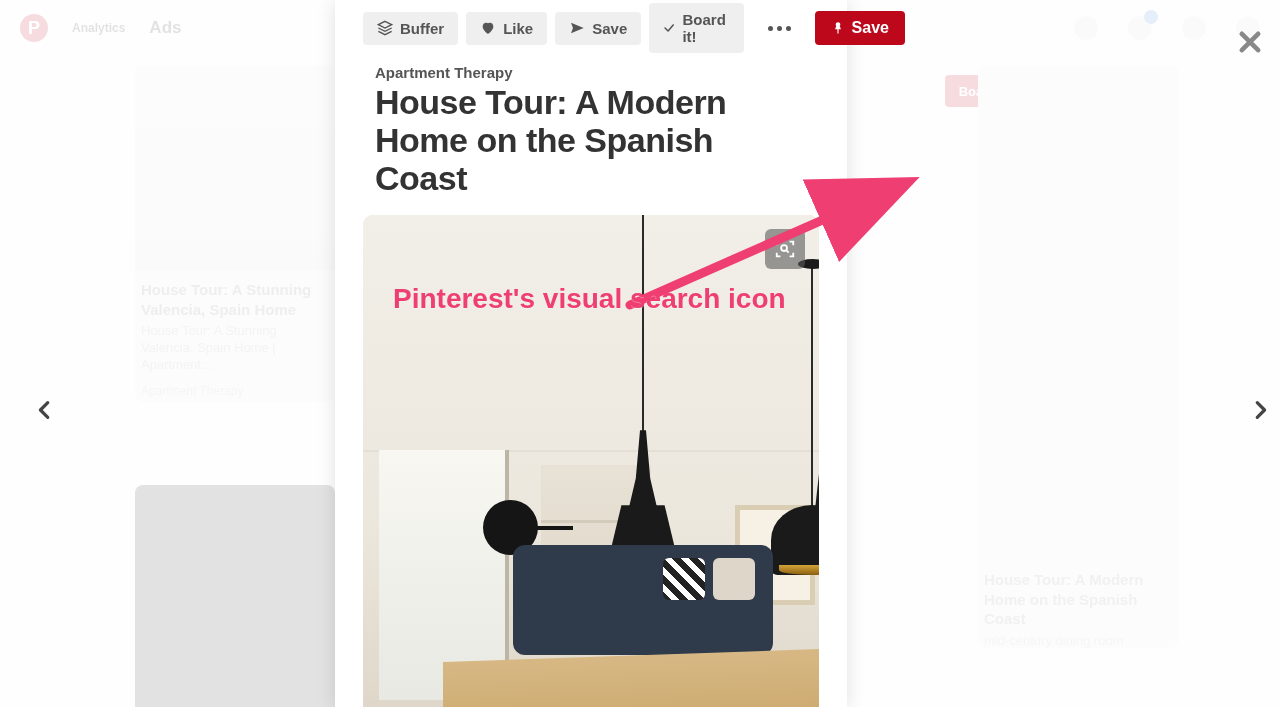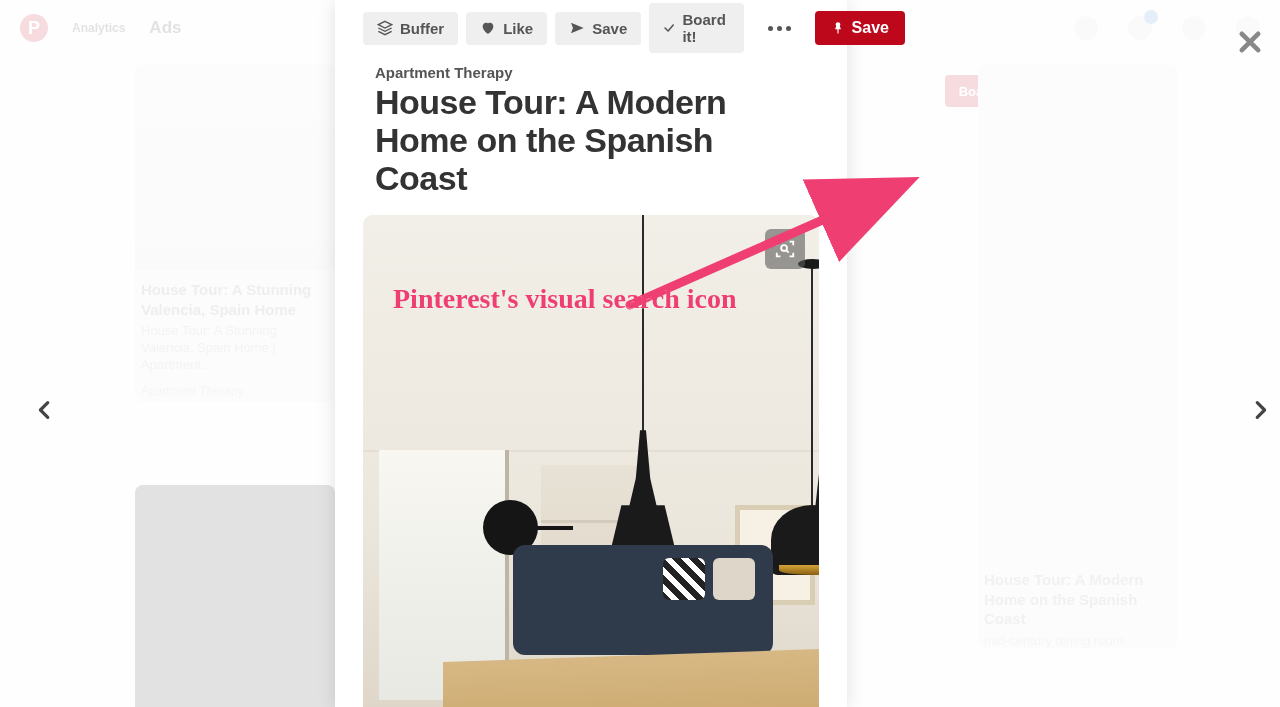--- a/index.html
+++ b/index.html
@@ -59,21 +59,21 @@
   .title { color:#333; font-size:34px; font-weight:800; line-height:1.12; margin-top:2px; letter-spacing:-0.5px; }
 
   .pin-image-wrap { margin:8px 28px 0 28px; position:relative; border-radius:10px; overflow:hidden; height:560px; background:#ece8e1; }
   .pin-image { position:absolute; inset:0; }
 
   .visual-search-btn { position:absolute; top:14px; right:14px; width:40px; height:40px; border-radius:6px; background:rgba(90,90,90,0.6); display:flex; align-items:center; justify-content:center; cursor:pointer; }
   .visual-search-btn svg { width:22px; height:22px; stroke:#fff; fill:none; stroke-width:2; }
 
   
   .arrow-wrap { position:absolute; left:415px; top:180px; width:510px; height:200px; pointer-events:none; z-index:50;}
-  .arrow-text { position:absolute; left:-22px; top:100px; color:#ef3e72; font-weight:800; font-size:28px; line-height:1.35; text-shadow:0 1px 0 rgba(255,255,255,0.3);font-family:Liberation Serif, serif;}
+  .arrow-text { position:absolute; left:-22px; top:100px; color:#ef3e72; font-weight:800; font-size:28px; line-height:1.35; text-shadow:0 1px 0 rgba(255,255,255,0.3);}
   .arrow-svg { position:absolute; left:195px; top:-10px; width:320px; height:150px; }
 
   
   .room { position:absolute; inset:0; background:linear-gradient(180deg,#f2efe8 0%, #ece7dd 55%, #d9d1c2 100%); }
   .ceiling-line { position:absolute; top:235px; left:0; right:0; height:2px; background:rgba(0,0,0,0.04);}
   .cord { position:absolute; width:2px; background:#2a2a2a; }
   .lamp { position:absolute; background:#1a1a1a; }
   .lamp .gold { position:absolute; left:10%; right:10%; bottom:0; height:10px; background:linear-gradient(180deg,#d4a437,#8a5f12); border-radius:0 0 50% 50%; }
   .lampA { left:250px; top:215px; width:60px; height:120px; clip-path: polygon(45% 0, 55% 0, 62% 40%, 38% 40%, 10% 100%, 90% 100%, 62% 40%, 38% 40%);}
   .lampA2 { left:244px; top:290px; width:72px; height:60px; background:#1a1a1a; clip-path:polygon(20% 0,80% 0,100% 100%,0 100%);}

